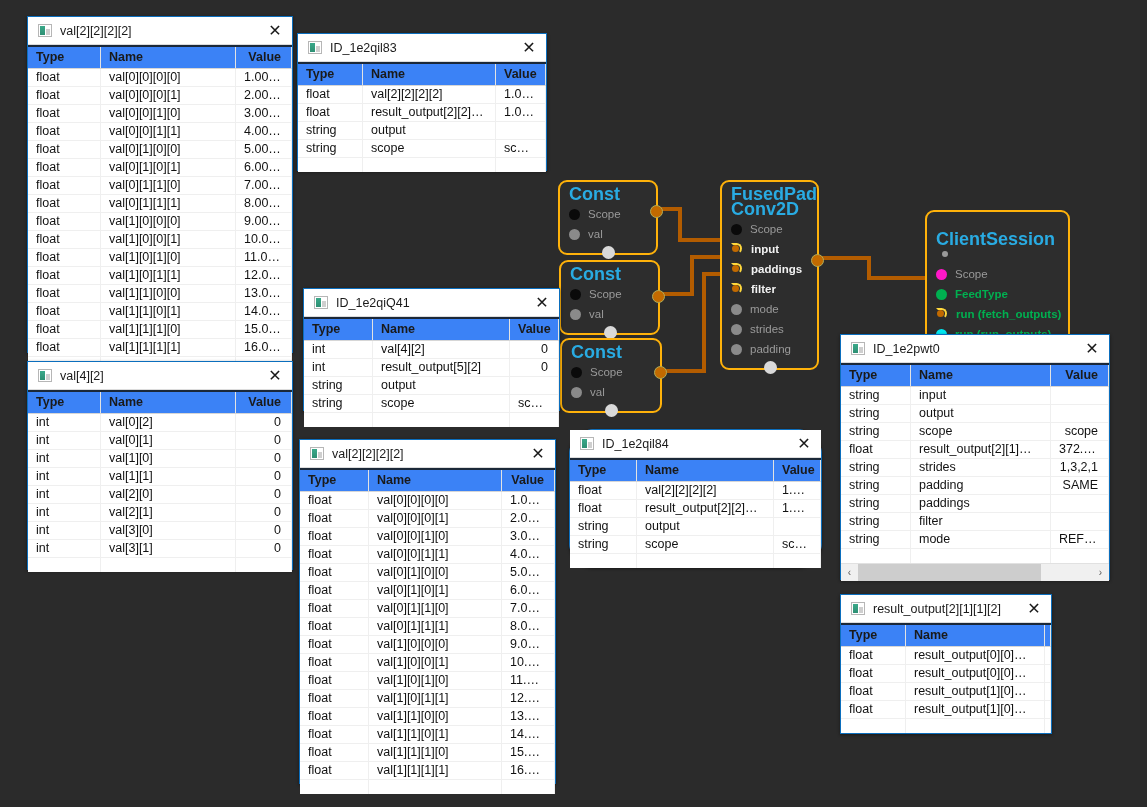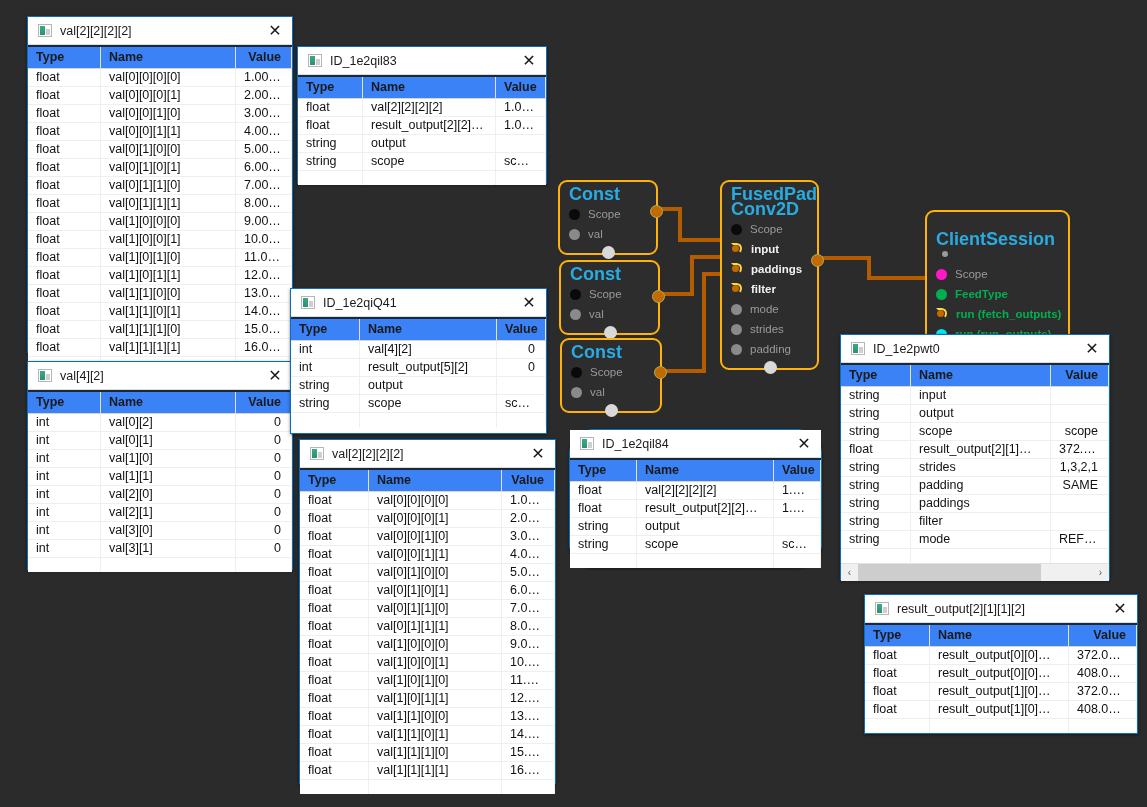--- a/index.html
+++ b/index.html
@@ -448,21 +448,21 @@
             <tr class="filler">
               <td></td>
               <td></td>
               <td></td>
             </tr>
           </tbody>
       </table>
     </div>
   </div>
 
-  <div class="win" style="left:297px; top:33px; width:250px; height:138px;margin-top:13px;">
+  <div class="win" style="left:297px; top:33px; width:250px; height:138px;">
     <div class="win-title">
       <span class="win-icon"></span>
       <span class="win-title-text">ID_1e2qil83</span>
       <span class="win-close">✕</span>
     </div>
     <div class="win-body">
       <table class="grid">
         <thead>
           <tr>
             <th style="width:50px">Type</th>
@@ -560,21 +560,21 @@
             <tr class="filler">
               <td></td>
               <td></td>
               <td></td>
             </tr>
           </tbody>
       </table>
     </div>
   </div>
 
-  <div class="win" style="left:290px; top:288px; width:257px; height:146px;">
+  <div class="win" style="left:303px; top:288px; width:257px; height:123px;">
     <div class="win-title">
       <span class="win-icon"></span>
       <span class="win-title-text">ID_1e2qiQ41</span>
       <span class="win-close">✕</span>
     </div>
     <div class="win-body">
       <table class="grid">
         <thead>
           <tr>
             <th style="width:54px">Type</th>
@@ -836,21 +836,21 @@
     </div>
     <div class="hscroll">
       <span class="arrow-l">‹</span>
       <span class="track">
         <span class="thumb"></span>
       </span>
       <span class="arrow-r">›</span>
     </div>
   </div>
 
-  <div class="win" style="left:864px; top:594px; width:274px; height:140px;">
+  <div class="win" style="left:840px; top:594px; width:212px; height:140px;">
     <div class="win-title">
       <span class="win-icon"></span>
       <span class="win-title-text">result_output[2][1][1][2]</span>
       <span class="win-close">✕</span>
     </div>
     <div class="win-body">
       <table class="grid">
         <thead>
           <tr>
             <th style="width:50px">Type</th>

